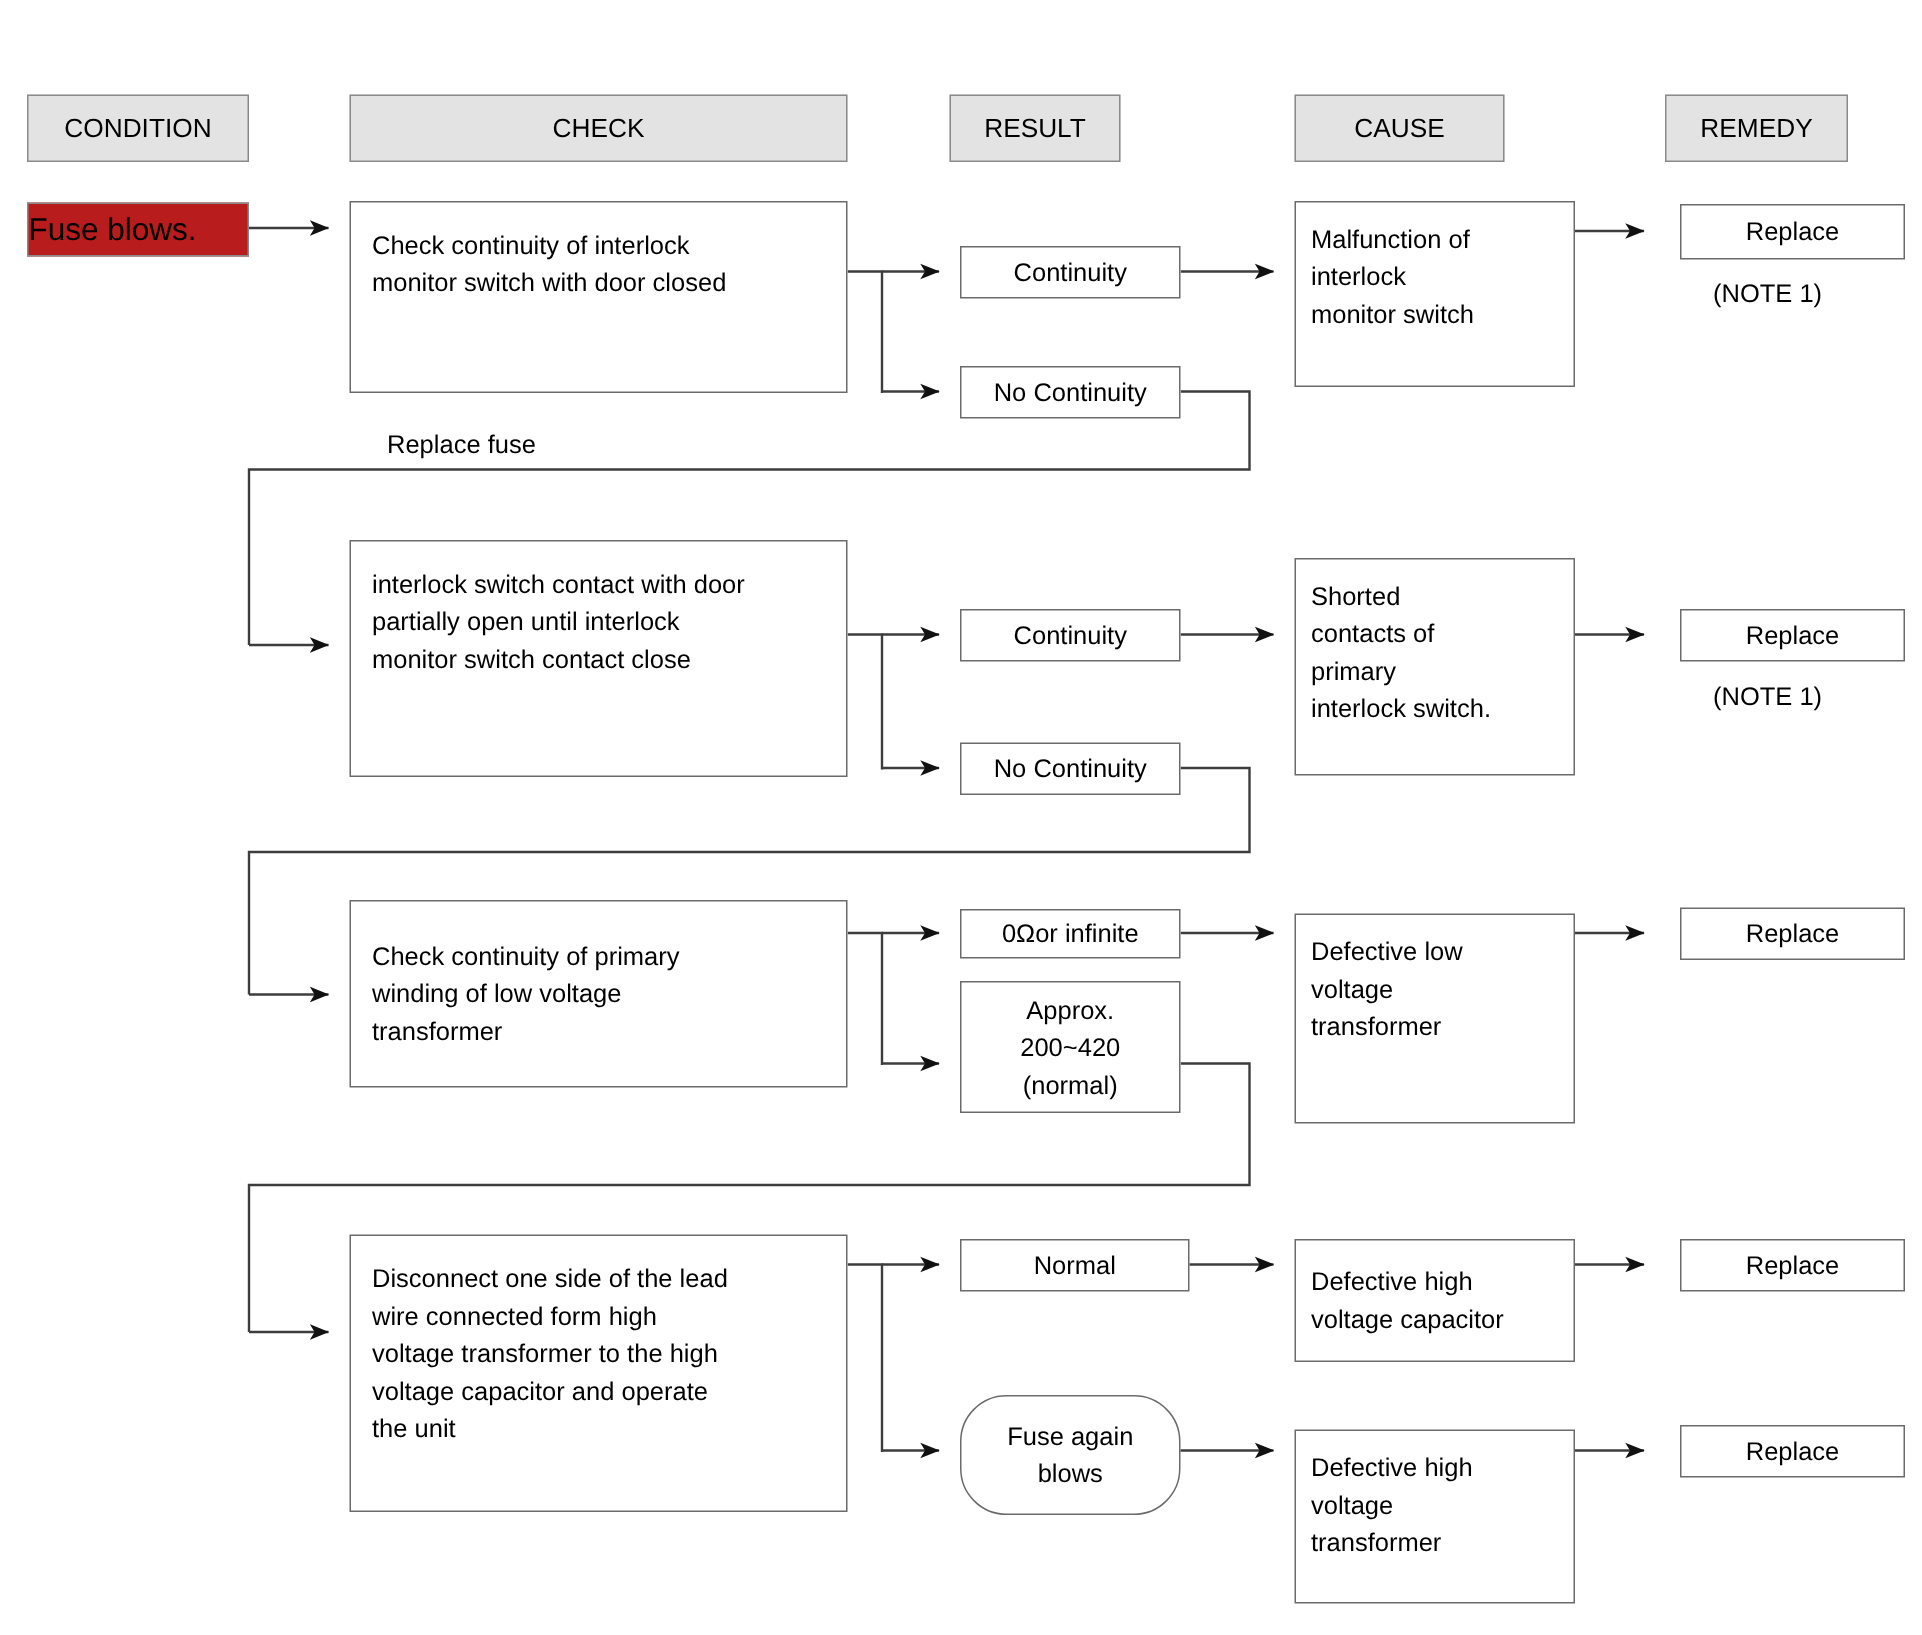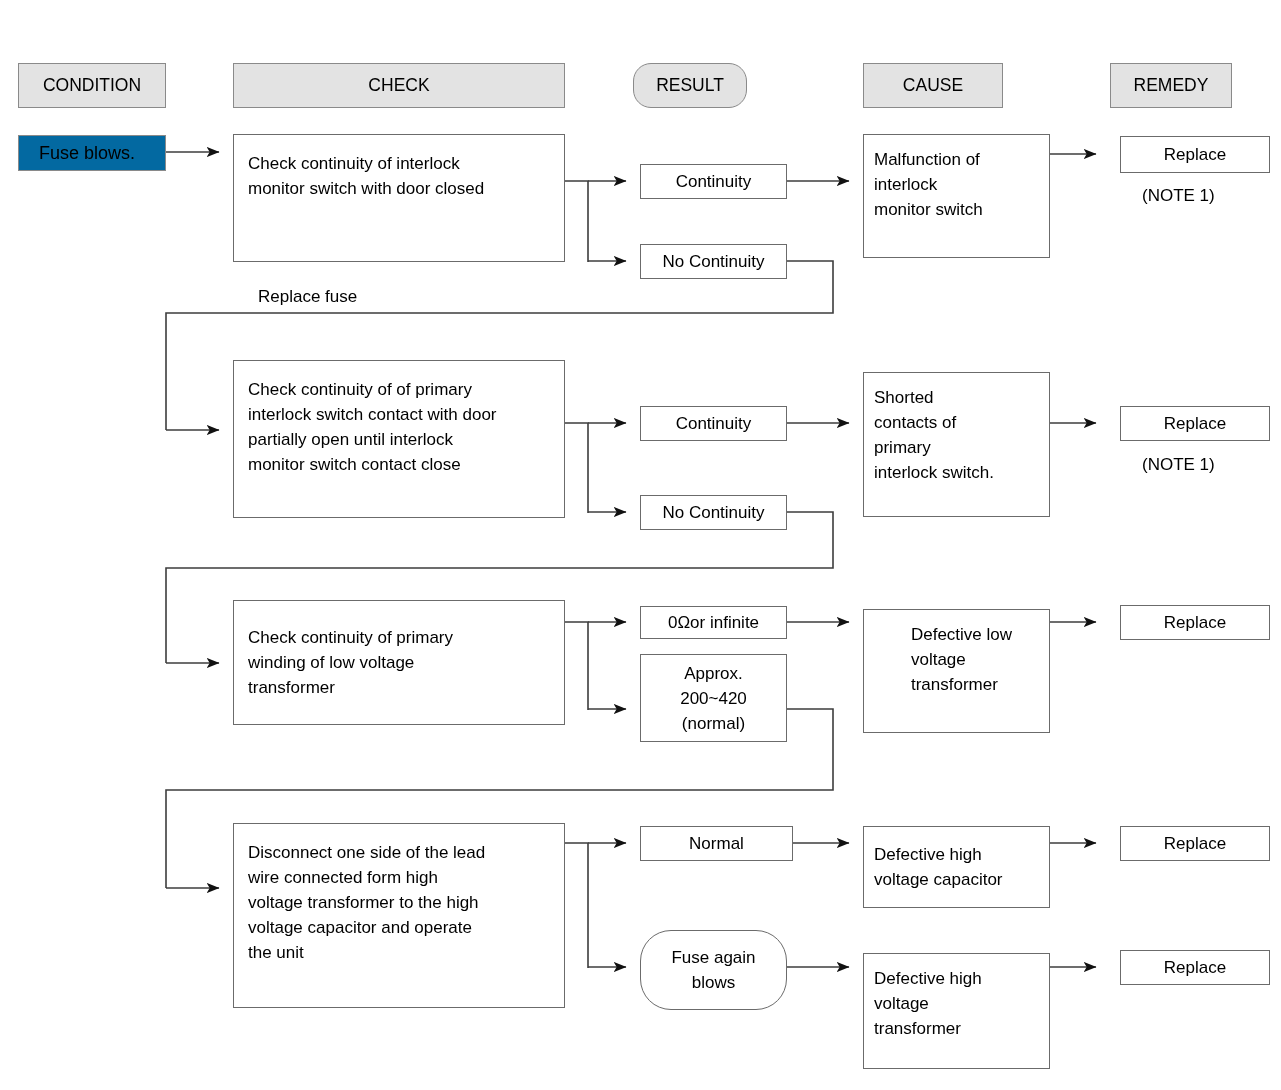--- a/index.html
+++ b/index.html
@@ -37,25 +37,25 @@
     z-index: 2;
   }
   .node.hdr {
     background: #e3e3e3;
     border: 1px solid #8a8a8a;
     justify-content: center;
     text-align: center;
     font-size: 17.5px;
   }
   .node.cond {
-    background: #0369a1;
+    background: #b91c1c;
     border: 1px solid #8a8a8a;
     justify-content: flex-start;
-    padding-left: 20px;
-    font-size: 18px;
+    padding-left: 0;
+    font-size: 21px;
   }
   .node.check {
     align-items: flex-start;
     padding: 16px 0 0 14px;
     justify-content: flex-start;
   }
   .node.check.mid {
     align-items: center;
     padding-top: 0;
   }
@@ -139,21 +139,21 @@
       <path d="M1050,967 L1096,967" marker-end="url(#ah)"></path>
     </g>
   </svg>
 
   <div class="node hdr" style="left:18px; top:63px; width:148px; height:45px;">
     <span class="txt">CONDITION</span>
   </div>
   <div class="node hdr" style="left:233px; top:63px; width:332px; height:45px;">
     <span class="txt">CHECK</span>
   </div>
-  <div class="node hdr" style="left:633px; top:63px; width:114px; height:45px;border-radius:18px;">
+  <div class="node hdr" style="left:633px; top:63px; width:114px; height:45px;">
     <span class="txt">RESULT</span>
   </div>
   <div class="node hdr" style="left:863px; top:63px; width:140px; height:45px;">
     <span class="txt">CAUSE</span>
   </div>
   <div class="node hdr" style="left:1110px; top:63px; width:122px; height:45px;">
     <span class="txt">REMEDY</span>
   </div>
 
   <div class="node cond" style="left:18px; top:135px; width:148px; height:36px;">
@@ -185,21 +185,20 @@
   </div>
   <div class="node remedy" style="left:1110px; top:136px; width:150px; height:37px;">
     <span class="txt">Replace</span>
   </div>
   <div class="freetext" style="left:1142px; top:184px;">
     <span>(NOTE 1)</span>
   </div>
 
   <div class="node check" style="left:233px; top:360px; width:332px; height:158px;">
     <div>
-      <span class="txt">Check continuity of of primary</span>
       <span class="txt">interlock switch contact with door</span>
       <span class="txt">partially open until interlock</span>
       <span class="txt">monitor switch contact close</span>
     </div>
   </div>
   <div class="node result" style="left:640px; top:406px; width:147px; height:35px;">
     <span class="txt">Continuity</span>
   </div>
   <div class="node result" style="left:640px; top:495px; width:147px; height:35px;">
     <span class="txt">No Continuity</span>
@@ -229,21 +228,21 @@
   <div class="node result" style="left:640px; top:606px; width:147px; height:33px;">
     <span class="txt">0Ωor infinite</span>
   </div>
   <div class="node result multi" style="left:640px; top:654px; width:147px; height:88px;">
     <div style="width:100%;">
       <span class="txt">Approx.</span>
       <span class="txt">200~420</span>
       <span class="txt">(normal)</span>
     </div>
   </div>
-  <div class="node cause" style="left:863px; top:609px; width:187px; height:124px;justify-content:center;">
+  <div class="node cause" style="left:863px; top:609px; width:187px; height:140px;">
     <div>
       <span class="txt">Defective low</span>
       <span class="txt">voltage</span>
       <span class="txt">transformer</span>
     </div>
   </div>
   <div class="node remedy" style="left:1110px; top:605px; width:150px; height:35px;">
     <span class="txt">Replace</span>
   </div>
 

